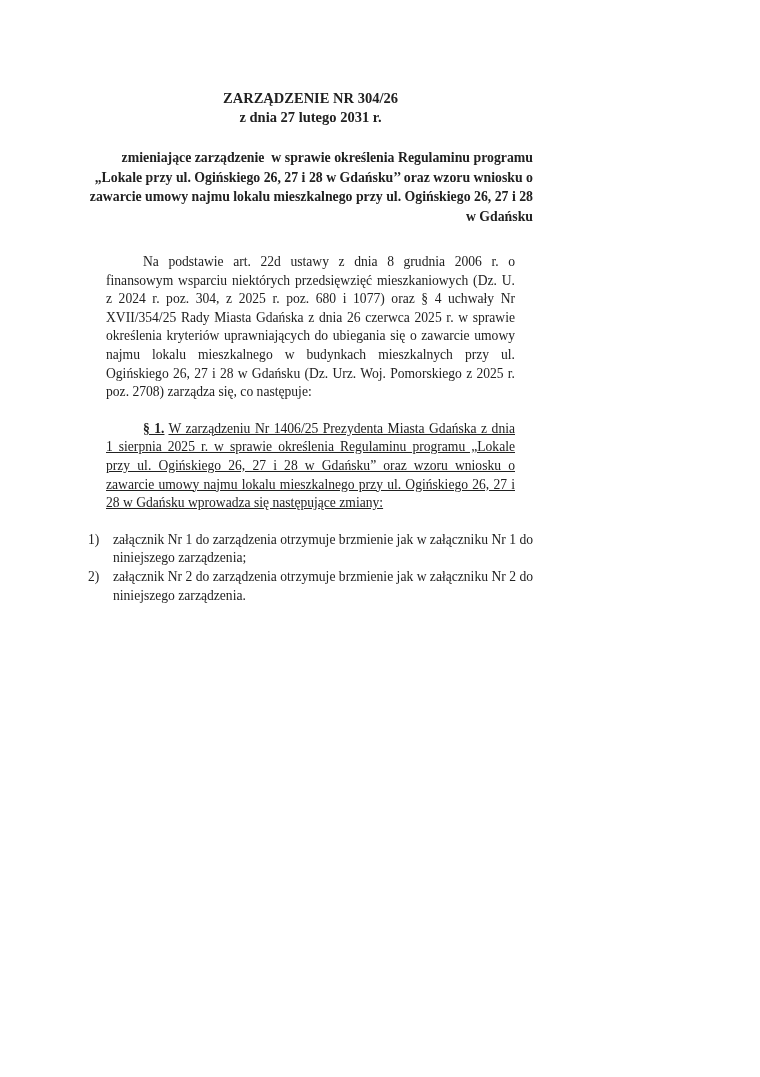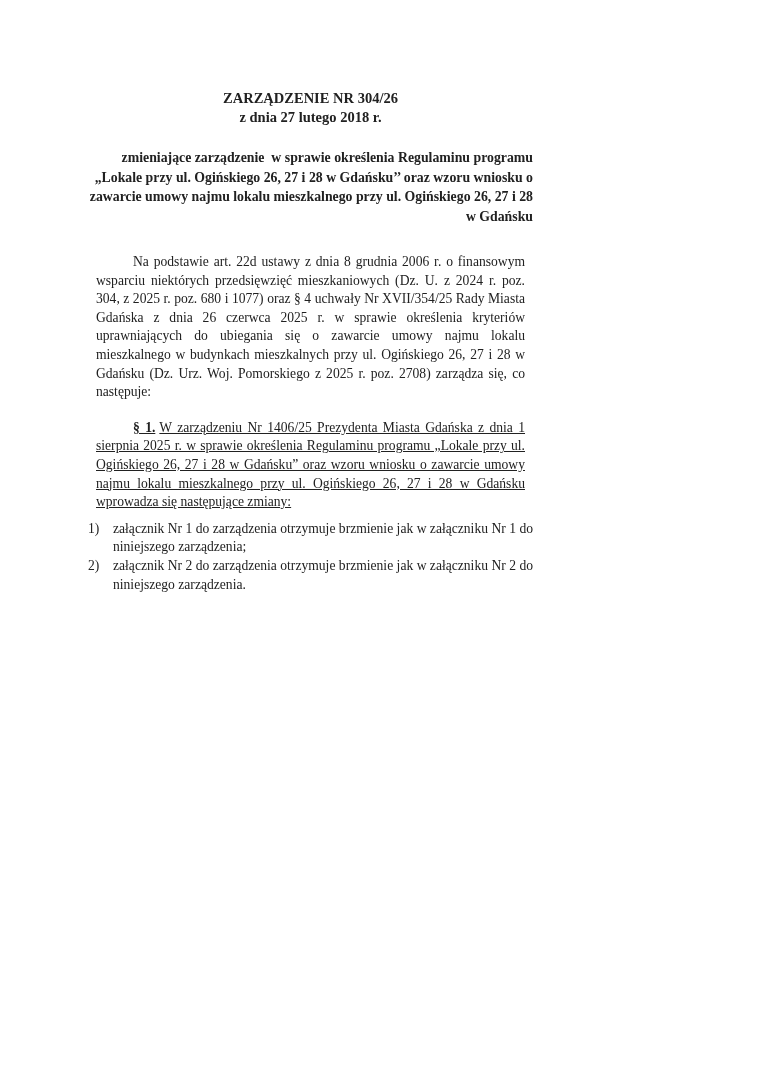--- a/index.html
+++ b/index.html
@@ -26,21 +26,21 @@
   }
   .subject {
     margin: 21px 0 0 0;
     text-align: right;
     font-weight: bold;
     font-size: 13.8px;
     line-height: 19.5px;
     white-space: pre-wrap;
   }
   .body-par {
-    margin: 8px;
+    margin: 18px;
     text-align: justify;
     font-size: 13.6px;
     line-height: 18.6px;
   }
   .indent { text-indent: 37px; }
   .legal-basis { margin-top: 27px; }
   .section-par { margin-top: 17px; text-decoration: underline; }
   .marker { margin-right: 4px; }
   .amendments {
     margin: 0;
@@ -63,21 +63,21 @@
   }
   .section-2 { margin-top: 16px; }
 </style>
 </head>
 <body>
 
 <div class="page">
 
   <header class="doc-header">
     <div class="title-line">ZARZĄDZENIE NR 304/26</div>
-    <div class="title-line">z dnia 27 lutego 2018 r.</div>
+    <div class="title-line">z dnia 27 lutego 2031 r.</div>
   </header>
 
   <p class="subject">zmieniające zarządzenie  w sprawie określenia Regulaminu programu „Lokale przy ul. Ogińskiego 26, 27 i 28 w Gdańsku’’ oraz wzoru wniosku o zawarcie umowy najmu lokalu mieszkalnego przy ul. Ogińskiego 26, 27 i 28 w Gdańsku</p>
 
   <p class="body-par indent legal-basis">Na podstawie art. 22d ustawy z dnia 8 grudnia 2006 r. o finansowym wsparciu niektórych przedsięwzięć mieszkaniowych (Dz. U. z 2024 r. poz. 304, z 2025 r. poz. 680 i 1077) oraz § 4 uchwały Nr XVII/354/25 Rady Miasta Gdańska z dnia 26 czerwca 2025 r. w sprawie określenia kryteriów uprawniających do ubiegania się o zawarcie umowy najmu lokalu mieszkalnego w budynkach mieszkalnych przy ul. Ogińskiego 26, 27 i 28 w Gdańsku (Dz. Urz. Woj. Pomorskiego z 2025 r. poz. 2708) zarządza się, co następuje:</p>
 
   <p class="body-par indent section-par"><b class="marker">§ 1.</b><span>W zarządzeniu Nr 1406/25 Prezydenta Miasta Gdańska z dnia 1 sierpnia 2025 r. w sprawie określenia Regulaminu programu „Lokale przy ul. Ogińskiego 26, 27 i 28 w Gdańsku” oraz wzoru wniosku o zawarcie umowy najmu lokalu mieszkalnego przy ul. Ogińskiego 26, 27 i 28 w Gdańsku wprowadza się następujące zmiany:</span></p>
 
   <ol class="amendments">
     <li class="amendment">

